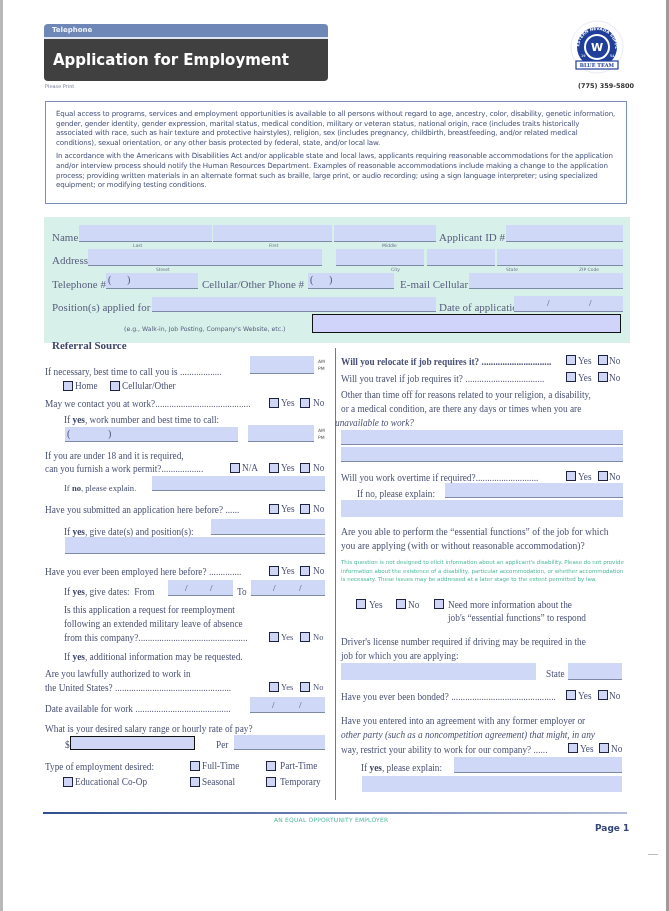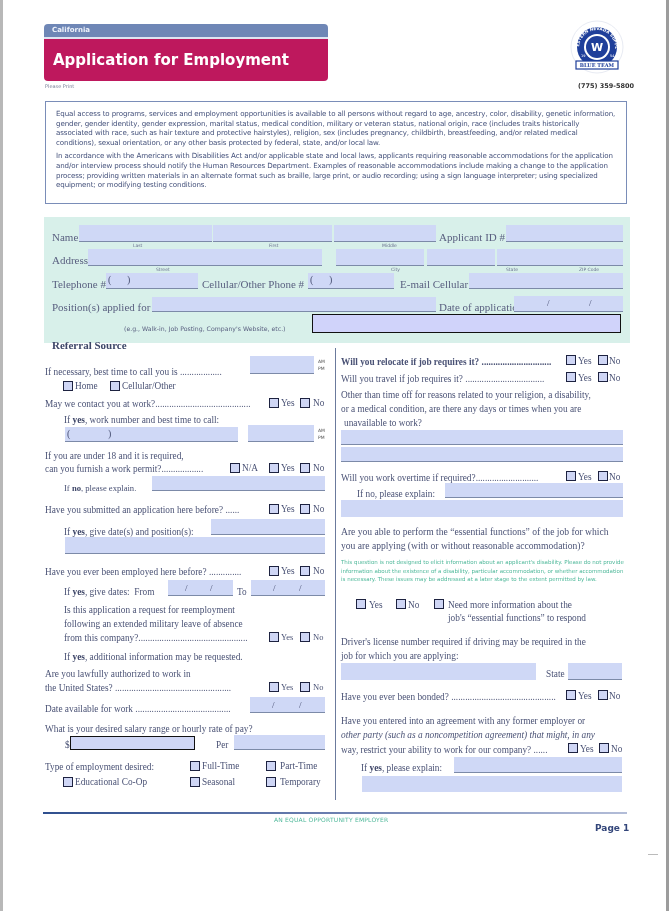--- a/index.html
+++ b/index.html
@@ -8,21 +8,21 @@
     background: #ffffff;
     font-family: "Liberation Serif", "DejaVu Serif", serif;
     color: #4a5275;
   }
   .left-edge { position: absolute; left: 0; top: 0; width: 3px; height: 911px; background: #b8b8b8; }
   .right-edge { position: absolute; right: 0; top: 0; width: 3px; height: 911px; background: #9c9c9c; }
 
   
   .hdr { position: absolute; left: 44px; top: 24px; width: 284px; height: 57px; border-radius: 4px; overflow: hidden; }
   .hdr-top { height: 13px; background: #6f87b6; color: #eef2fa; font-family: "DejaVu Sans", sans-serif; font-weight: bold; font-size: 7px; padding-left: 8px; line-height: 13px; border-bottom: 2px solid #dfe5f2; }
-  .hdr-main { height: 50px; background: #be185d; color: #ffffff; font-family: "DejaVu Sans", sans-serif; font-weight: bold; font-size: 15px; line-height: 42px; padding-left: 9px; }
+  .hdr-main { height: 50px; background: #404040; color: #ffffff; font-family: "DejaVu Sans", sans-serif; font-weight: bold; font-size: 15px; line-height: 42px; padding-left: 9px; }
   .please-print { position: absolute; left: 45px; top: 83px; font-size: 5px; color: #7a8199; font-family: "DejaVu Sans", sans-serif; }
 
   
   .logo { position: absolute; left: 567px; top: 17px; width: 60px; height: 60px; }
   .phone { position: absolute; left: 578px; top: 82px; font-size: 6.5px; font-weight: bold; color: #333; font-family: "DejaVu Sans", sans-serif; }
 
   
   .notice { position: absolute; left: 45px; top: 101px; width: 582px; height: 103px; border: 1px solid #7a8db8; box-sizing: border-box; padding: 7px 10px; font-family: "DejaVu Sans", sans-serif; font-size: 7.1px; line-height: 9.6px; color: #43507a; letter-spacing: -0.12px; }
   .notice p { margin: 0 0 4px 0; }
 
@@ -51,21 +51,21 @@
   .page-num { position: absolute; left: 595px; top: 823px; font-family: "DejaVu Sans", sans-serif; font-size: 9px; font-weight: bold; color: #33467a; }
   .dash { position: absolute; left: 648px; top: 854px; width: 10px; height: 1px; background: #bbb; }
 </style>
 </head>
 <body>
 
 <div class="left-edge"></div>
 <div class="right-edge"></div>
 
 <div class="hdr">
-  <div class="hdr-top">California</div>
+  <div class="hdr-top">Telephone</div>
   <div class="hdr-main">Application for Employment</div>
 </div>
 <div class="please-print">Please Print</div>
 
 <svg class="logo" viewBox="0 0 60 60">
   <defs>
       <path id="arcp" d="M 12 31 A 18 18 0 0 1 48 31"></path>
     </defs>
   <circle cx="30" cy="30" r="26" fill="#ffffff" stroke="#e8ebf3" stroke-width="1"></circle>
   <circle cx="30" cy="30" r="20" fill="#1f3f9a"></circle>
@@ -236,21 +236,21 @@
 <span class="cbl" style="left:609px; top:356px;">No</span>
 
 <span class="q" style="left:341px; top:373px;">Will you travel if job requires it? ..................................</span>
 <div class="cb" style="left:566px; top:372px;"></div>
 <span class="cbl" style="left:578px; top:373px;">Yes</span>
 <div class="cb" style="left:598px; top:372px;"></div>
 <span class="cbl" style="left:609px; top:373px;">No</span>
 
 <span class="q" style="left:341px; top:389px;">Other than time off for reasons related to your religion, a disability,</span>
 <span class="q" style="left:341px; top:403px;">or a medical condition, are there any days or times when you are</span>
-<span class="q" style="left:344px; top:417px;">unavailable to work?</span>
+<span class="q" style="left:335px; top:417px;font-style:italic;">unavailable to work?</span>
 <div class="fld" style="left:341px; top:430px; width:282px; height:15px;"></div>
 <div class="fld" style="left:341px; top:447px; width:282px; height:15px;"></div>
 
 <span class="q" style="left:341px; top:472px;">Will you work overtime if required?...........................</span>
 <div class="cb" style="left:566px; top:471px;"></div>
 <span class="cbl" style="left:578px; top:472px;">Yes</span>
 <div class="cb" style="left:598px; top:471px;"></div>
 <span class="cbl" style="left:609px; top:472px;">No</span>
 <span class="q" style="left:357px; top:488px;">If no, please explain:</span>
 <div class="fld" style="left:445px; top:483px; width:178px; height:15px;"></div>

